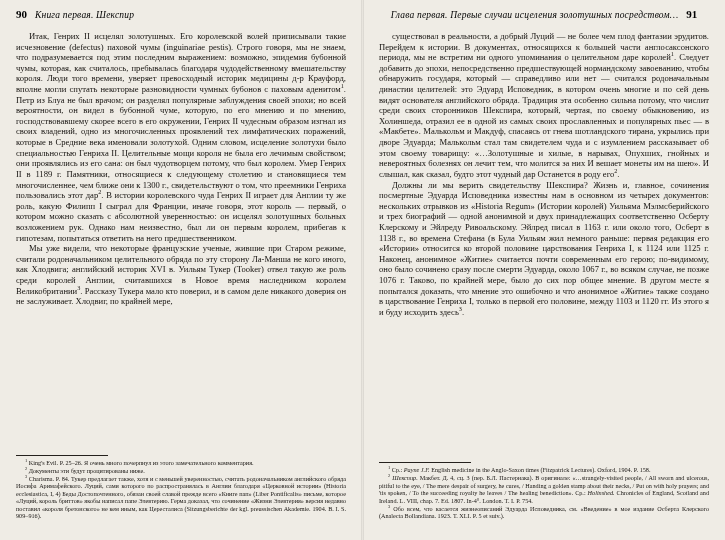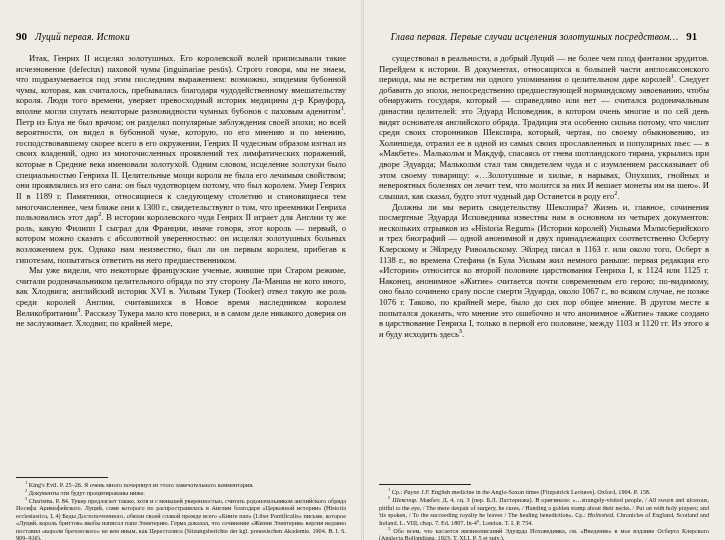--- a/index.html
+++ b/index.html
@@ -12,21 +12,21 @@
     background: #e8e4dc;
     font-family: "Liberation Serif", serif;
     overflow: hidden;
   }
   .page {
     position: relative;
     width: 725px;
     height: 540px;
     background: #efece5;
     box-sizing: border-box;
-    padding: 30px 16px 10px 16px;
+    padding: 8px 16px 10px 16px;
   }
   .page::after {
     content: "";
     position: absolute;
     left: 361px;
     top: 0;
     width: 3px;
     height: 540px;
     background: linear-gradient(to right, rgba(0,0,0,0.10), rgba(0,0,0,0.03), rgba(0,0,0,0.10));
     pointer-events: none;
@@ -103,21 +103,21 @@
 </style>
 </head>
 <body>
 
 <div class="page">
   <div class="columns">
 
     <div class="col left">
       <div class="runhead left">
         <span class="folio">90</span>
-        <span class="title">Луций первая. Истоки</span>
+        <span class="title">Книга первая. Шекспир</span>
       </div>
       <div class="body-text">
         <p>Итак, Генрих II исцелял золотушных. Его королевской волей приписывали такие исчезновение (defectus) паховой чумы (inguinariae pestis). Строго говоря, мы не знаем, что подразумевается под этим последним выражением: возможно, эпидемия бубонной чумы, которая, как считалось, пребывалась благодаря чудодейственному вмешательству короля. Люди того времени, уверяет превосходный историк медицины д-р Крауфорд, вполне могли спутать некоторые разновидности чумных бубонов с паховым аденитом<sup>1</sup>. Петр из Блуа не был врачом; он разделял популярные заблуждения своей эпохи; но всей вероятности, он видел в бубонной чуме, которую, по его мнению и по мнению, господствовавшему скорее всего в его окружении, Генрих II чудесным образом изгнал из своих владений, одно из многочисленных проявлений тех лимфатических поражений, которые в Средние века именовали золотухой. Одним словом, исцеление золотухи было специальностью Генриха II. Целительные мощи короля не была его лечимым свойством; они проявлялись из его сана: он был чудотворцем потому, что был королем. Умер Генрих II в 1189 г. Памятники, относящиеся к следующему столетию и становящиеся тем многочисленнее, чем ближе они к 1300 г., свидетельствуют о том, что преемники Генриха пользовались этот дар<sup>2</sup>. В истории королевского чуда Генрих II играет для Англии ту же роль, какую Филипп I сыграл для Франции, иначе говоря, этот король — первый, о котором можно сказать с абсолютной уверенностью: он исцелял золотушных больных возложением рук. Однако нам неизвестно, был ли он первым королем, прибегав к гипотезам, попытаться ответить на него предшественником.</p>
         <p>Мы уже видели, что некоторые французские ученые, жившие при Старом режиме, считали родоначальником целительного обряда по эту сторону Ла-Манша не кого иного, как Хлодвига; английский историк XVI в. Уильям Тукер (Tooker) отвел такую же роль среди королей Англии, считавшихся в Новое время наследником королем Великобритании<sup>3</sup>. Рассказу Тукера мало кто поверил, и в самом деле никакого доверия он не заслуживает. Хлодвиг, по крайней мере,</p>
       </div>
       <div class="footnotes">
         <div class="fn-rule"></div>
         <p><sup>1</sup> King's Evil. P. 25–26. Я очень много почерпнул из этого замечательного комментария.</p>
         <p><sup>2</sup> Документы эти будут процитированы ниже.</p>
         <p><sup>3</sup> Charisma. P. 84. Тукер предлагает также, хотя и с меньшей уверенностью, считать родоначальником английского обряда Иосифа Аримафейского. Луций, сами которого по распространялась в Англии благодаря «Церковной истории» (Historia ecclesiastica, I, 4) Беды Достопочтенного, обязан своей славой прежде всего «Книге пап» (Liber Pontificalis» письме, которое «Луций, король бриттов» якобы написал папе Элевтерию. Герма доказал, что сочинение «Жизни Элевтерия» версия недавно поставил «короля бретонского» не кем иным, как Цересталиса (Sitzungsberichte der kgl. preussischen Akademie. 1904. B. I. S. 909–916).</p>

